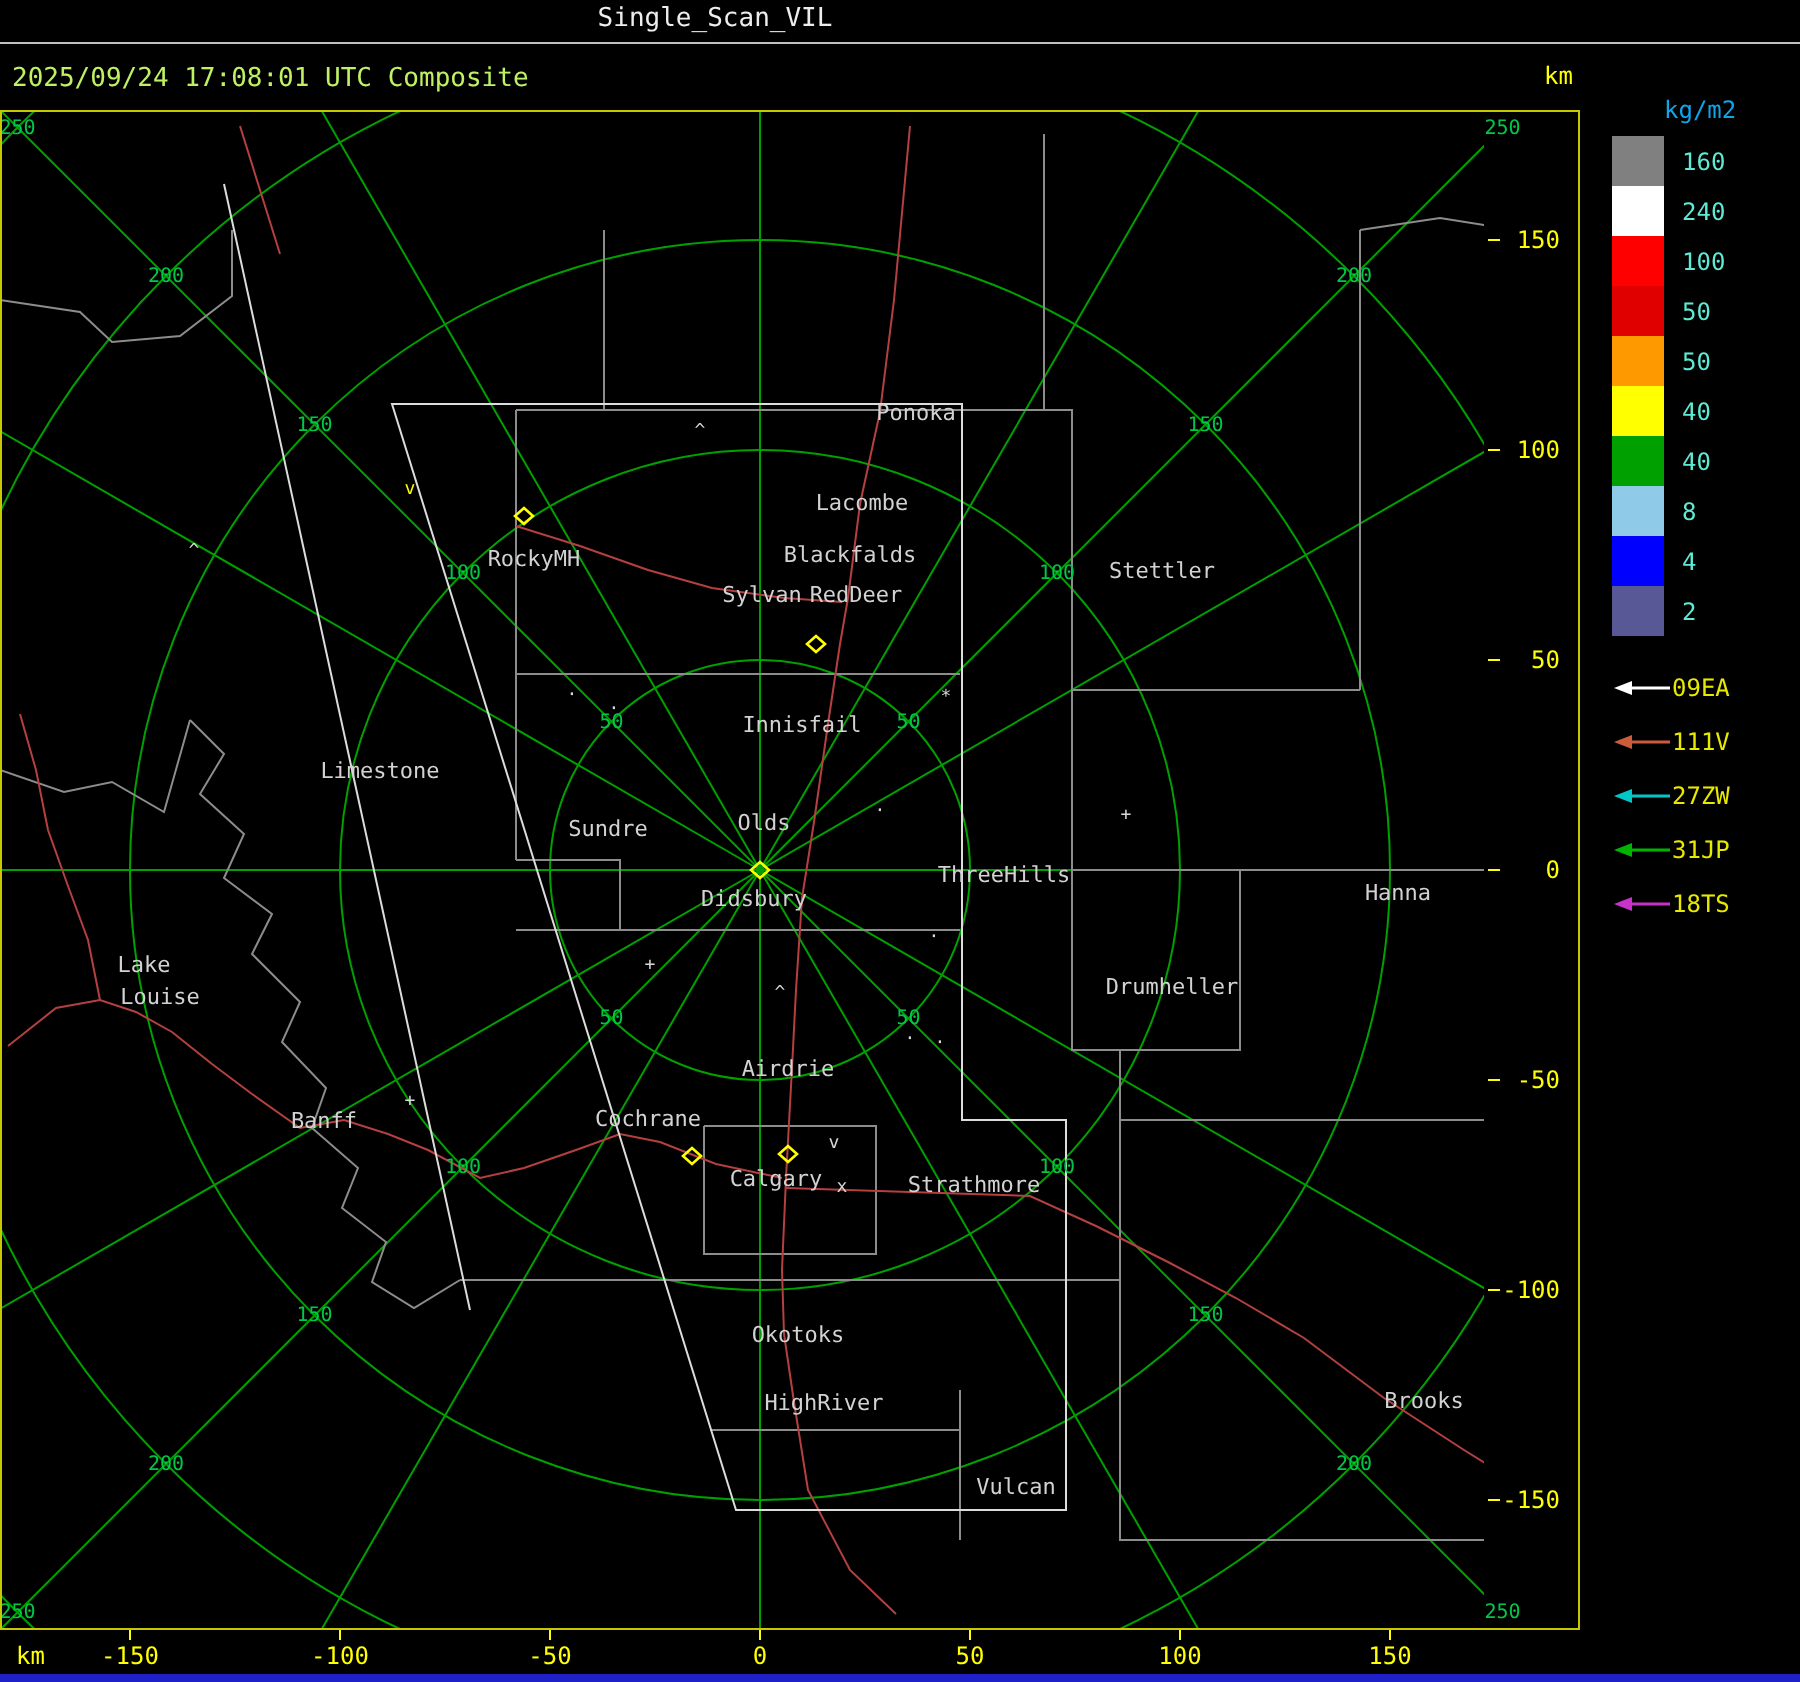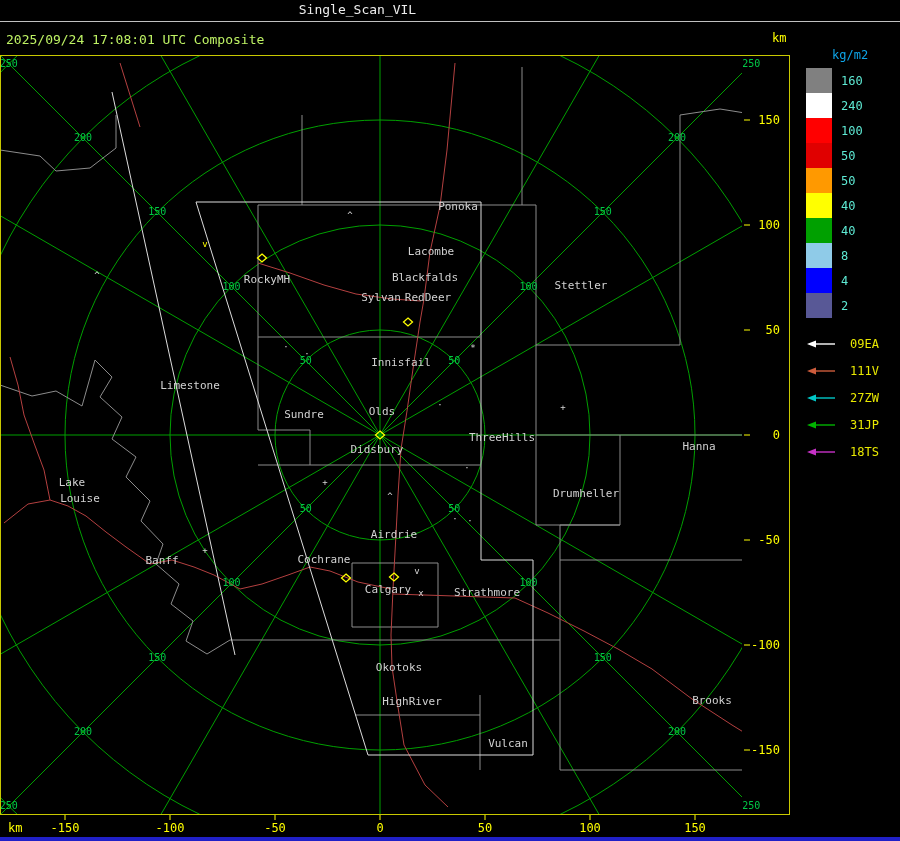--- a/index.html
+++ b/index.html
@@ -13,21 +13,21 @@
   .datetime{position:absolute;top:32px;left:6px;color:#bef264;font-size:13px;}
   .km-top{position:absolute;top:31px;left:772px;color:#ffff00;font-size:12px;}
   #map-svg{position:absolute;top:55px;left:0;width:790px;height:786px;font-family:"DejaVu Sans Mono",monospace;}
   .panel{position:absolute;top:48px;left:806px;width:94px;}
   .legend-title{color:#0ea5e9;font-size:12px;margin:0 0 6px 26px;}
   .legend-row{display:flex;align-items:center;height:25px;}
   .swatch{width:26px;height:25px;display:inline-block;}
   .val{color:#5eead4;font-size:12px;margin-left:9px;}
   #stations{margin-top:12px;}
   .station-row{display:flex;align-items:center;height:27px;}
-  .station-id{color:#e8e800;font-size:12px;margin-left:14px;}
+  .station-id{color:#e8e800;font-size:12px;margin-left:0;}
   .bottom-blue{position:absolute;top:837px;left:0;width:900px;height:4px;background:#2020c8;}
 </style>
 </head>
 <body>
 
 <div class="titlebar">
   <span>Single_Scan_VIL</span>
 </div>
 <div class="title-sep"></div>
 

